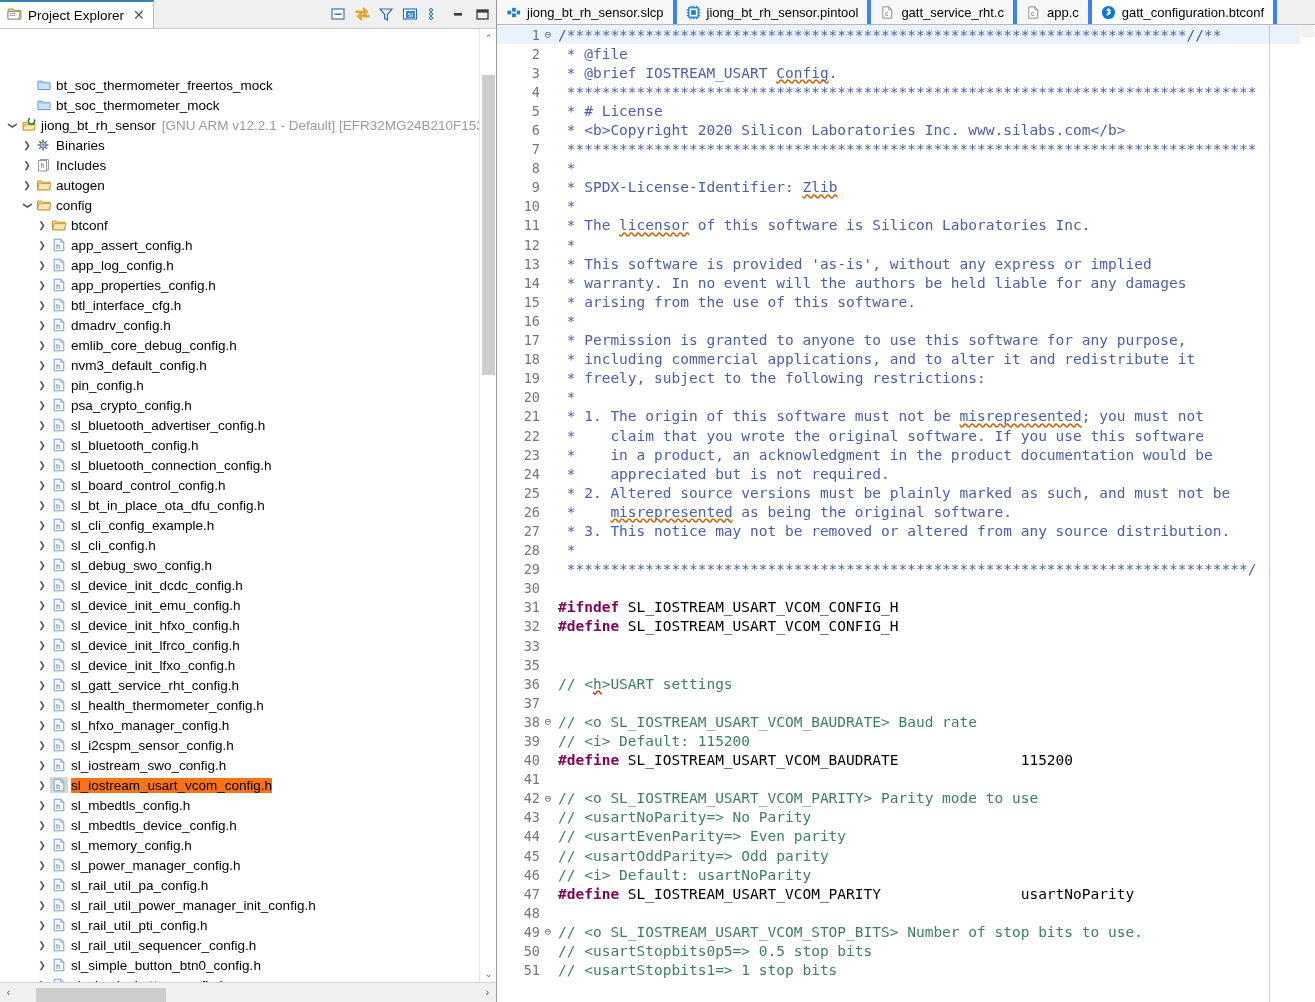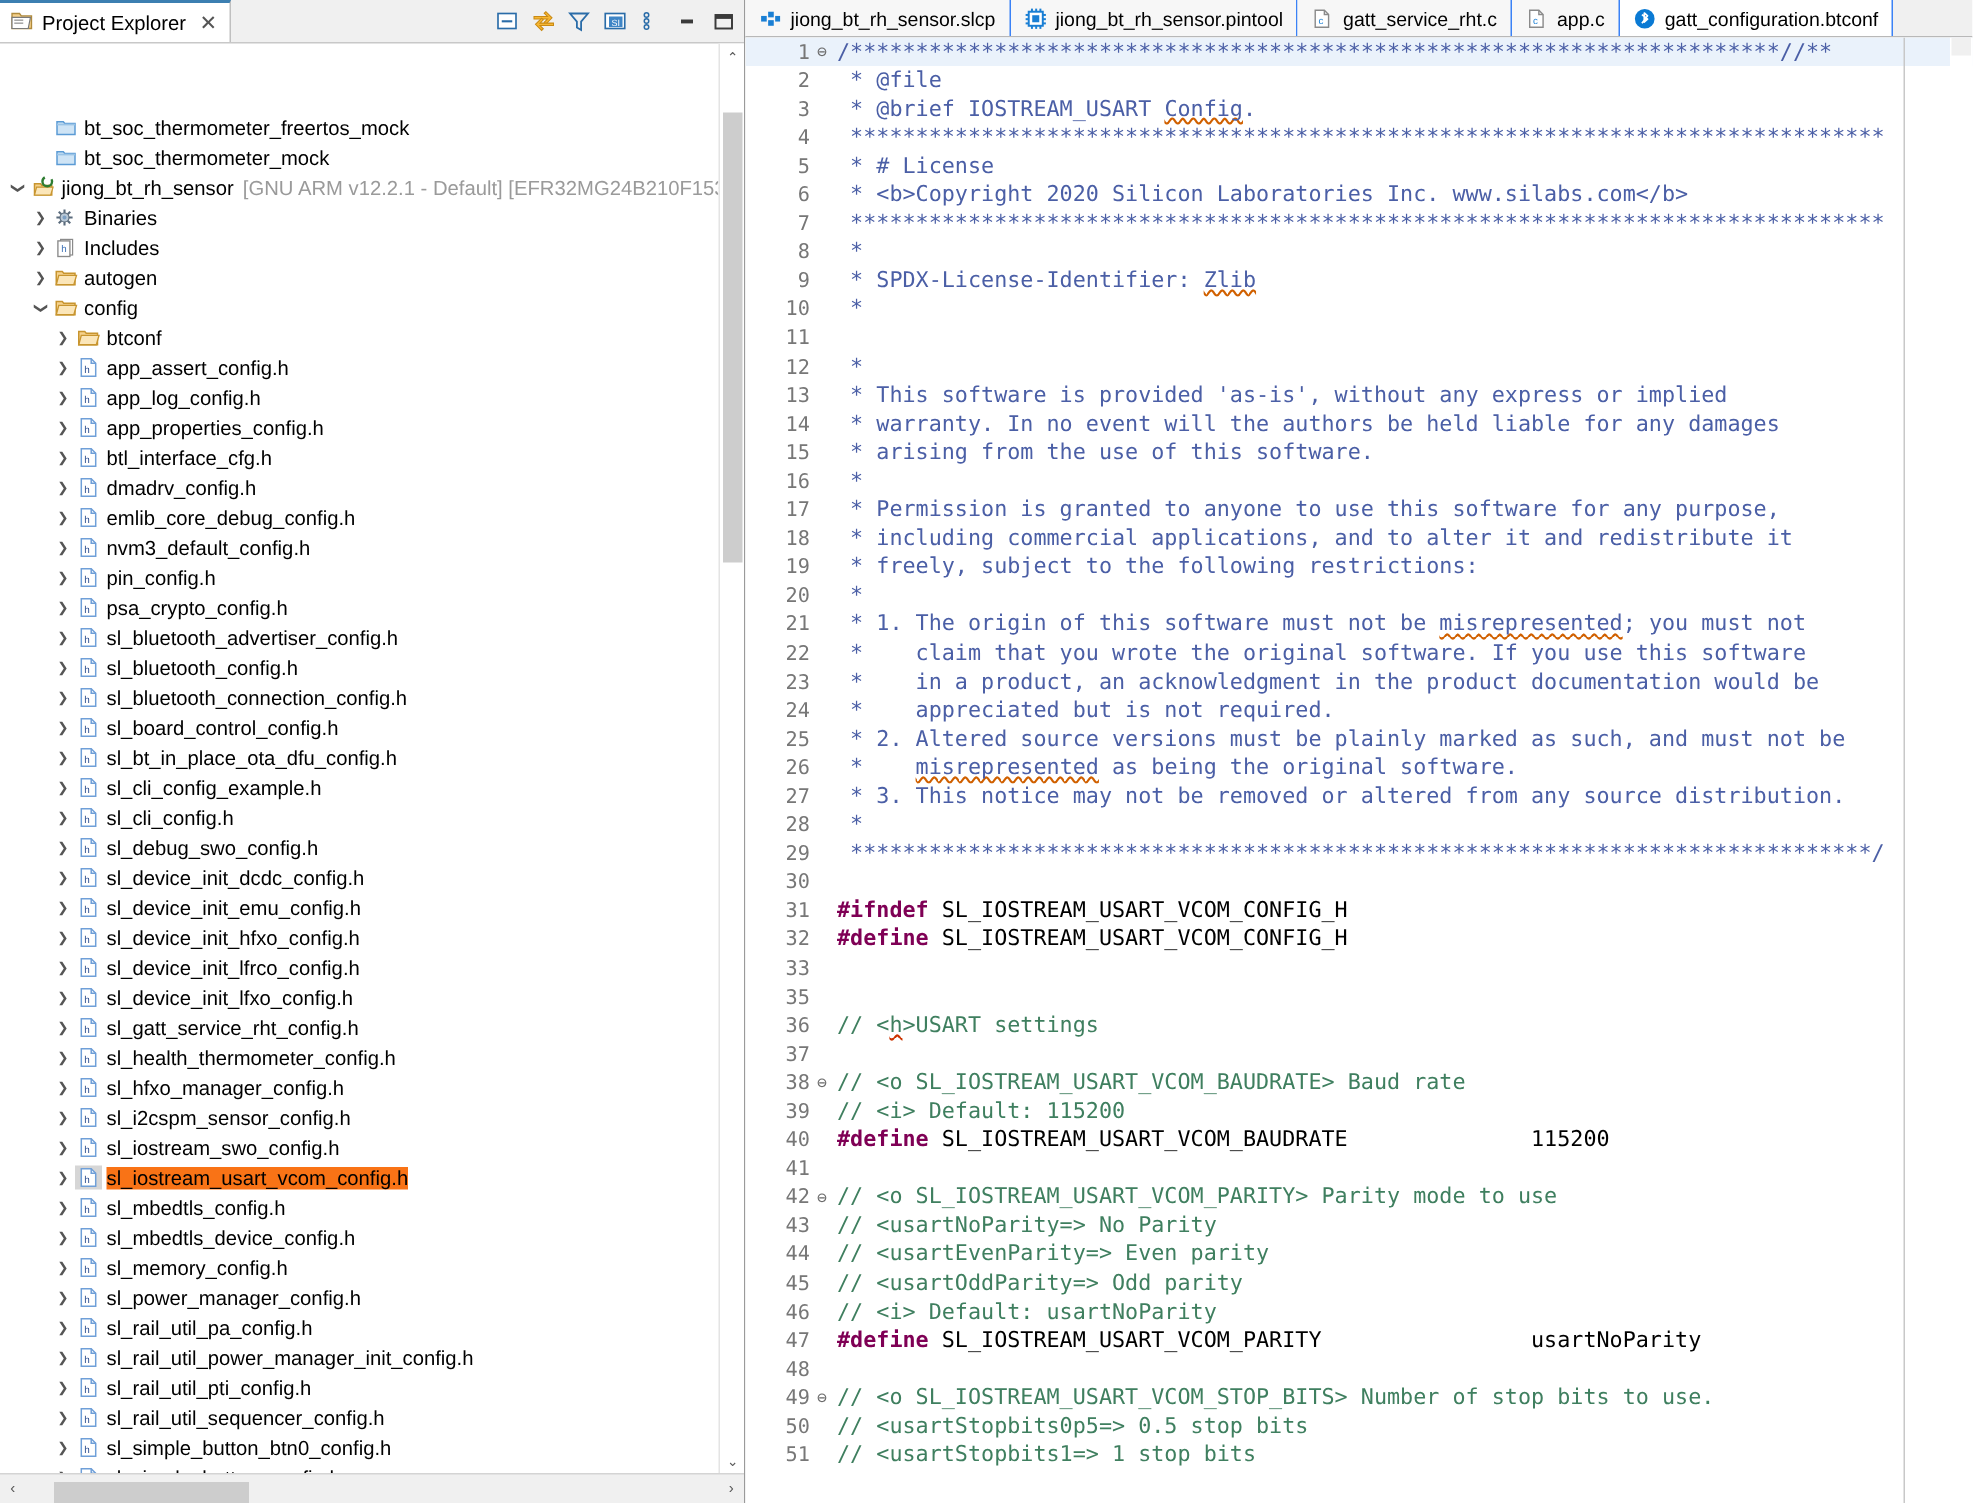--- a/index.html
+++ b/index.html
@@ -108,21 +108,21 @@
   }
   #editor-tabbar {
     height: 25px; min-height: 25px; background: #f0f0f0;
     display: flex; align-items: stretch;
     border-bottom: 1px solid #b8b8b8;
   }
   .etab {
     display:flex; align-items:center; gap: 6px;
     padding: 0 9px;
     font-size: 13px; color: #000;
-    border-right: 1px solid #3b82f6;
+    border-right: 4px solid #3b82f6;
     background: #f7f7f7;
     white-space: nowrap;
   }
   .etab.active { background: #ffffff; }
   .etab .etab-label { font-size: 13px; }
 
   #code-area {
     flex: 1; position: relative; overflow: hidden;
     background: #ffffff;
     font-family: "DejaVu Sans Mono", monospace;
@@ -835,21 +835,21 @@
           <div class="cline cur"><span class="gutter">1</span><span class="fold">⊖</span><span class="ctext"><span class="c-comment">/***********************************************************************//**</span></span></div>
           <div class="cline"><span class="gutter">2</span><span class="fold"></span><span class="ctext"><span class="c-comment"> * @file</span></span></div>
           <div class="cline"><span class="gutter">3</span><span class="fold"></span><span class="ctext"><span class="c-comment"> * @brief IOSTREAM_USART </span><span class="c-comment spell">Config</span><span class="c-comment">.</span></span></div>
           <div class="cline"><span class="gutter">4</span><span class="fold"></span><span class="ctext"><span class="c-comment"> *******************************************************************************</span></span></div>
           <div class="cline"><span class="gutter">5</span><span class="fold"></span><span class="ctext"><span class="c-comment"> * # License</span></span></div>
           <div class="cline"><span class="gutter">6</span><span class="fold"></span><span class="ctext"><span class="c-comment"> * &lt;b&gt;Copyright 2020 Silicon Laboratories Inc. www.silabs.com&lt;/b&gt;</span></span></div>
           <div class="cline"><span class="gutter">7</span><span class="fold"></span><span class="ctext"><span class="c-comment"> *******************************************************************************</span></span></div>
           <div class="cline"><span class="gutter">8</span><span class="fold"></span><span class="ctext"><span class="c-comment"> *</span></span></div>
           <div class="cline"><span class="gutter">9</span><span class="fold"></span><span class="ctext"><span class="c-comment"> * SPDX-License-Identifier: </span><span class="c-comment spell">Zlib</span></span></div>
           <div class="cline"><span class="gutter">10</span><span class="fold"></span><span class="ctext"><span class="c-comment"> *</span></span></div>
-          <div class="cline"><span class="gutter">11</span><span class="fold"></span></div>
+          <div class="cline"><span class="gutter">11</span><span class="fold"></span><span class="ctext"><span class="c-comment"> * The </span><span class="c-comment spell">licensor</span><span class="c-comment"> of this software is Silicon Laboratories Inc.</span></span></div>
           <div class="cline"><span class="gutter">12</span><span class="fold"></span><span class="ctext"><span class="c-comment"> *</span></span></div>
           <div class="cline"><span class="gutter">13</span><span class="fold"></span><span class="ctext"><span class="c-comment"> * This software is provided 'as-is', without any express or implied</span></span></div>
           <div class="cline"><span class="gutter">14</span><span class="fold"></span><span class="ctext"><span class="c-comment"> * warranty. In no event will the authors be held liable for any damages</span></span></div>
           <div class="cline"><span class="gutter">15</span><span class="fold"></span><span class="ctext"><span class="c-comment"> * arising from the use of this software.</span></span></div>
           <div class="cline"><span class="gutter">16</span><span class="fold"></span><span class="ctext"><span class="c-comment"> *</span></span></div>
           <div class="cline"><span class="gutter">17</span><span class="fold"></span><span class="ctext"><span class="c-comment"> * Permission is granted to anyone to use this software for any purpose,</span></span></div>
           <div class="cline"><span class="gutter">18</span><span class="fold"></span><span class="ctext"><span class="c-comment"> * including commercial applications, and to alter it and redistribute it</span></span></div>
           <div class="cline"><span class="gutter">19</span><span class="fold"></span><span class="ctext"><span class="c-comment"> * freely, subject to the following restrictions:</span></span></div>
           <div class="cline"><span class="gutter">20</span><span class="fold"></span><span class="ctext"><span class="c-comment"> *</span></span></div>
           <div class="cline"><span class="gutter">21</span><span class="fold"></span><span class="ctext"><span class="c-comment"> * 1. The origin of this software must not be </span><span class="c-comment spell">misrepresented</span><span class="c-comment">; you must not</span></span></div>

